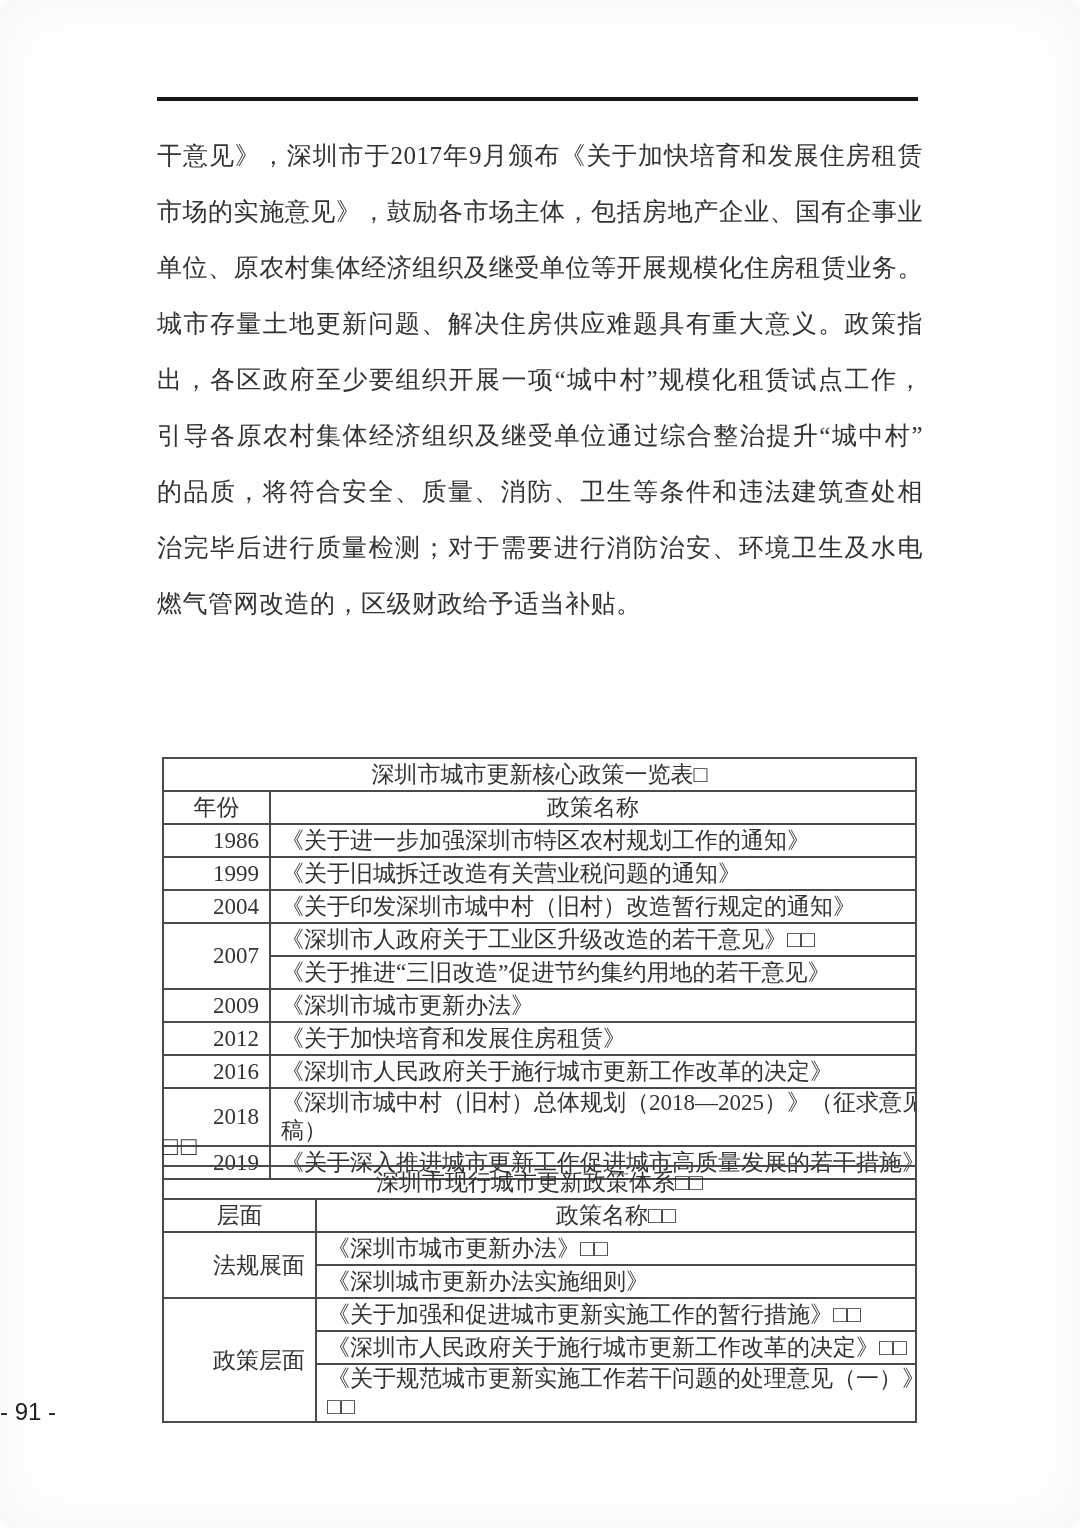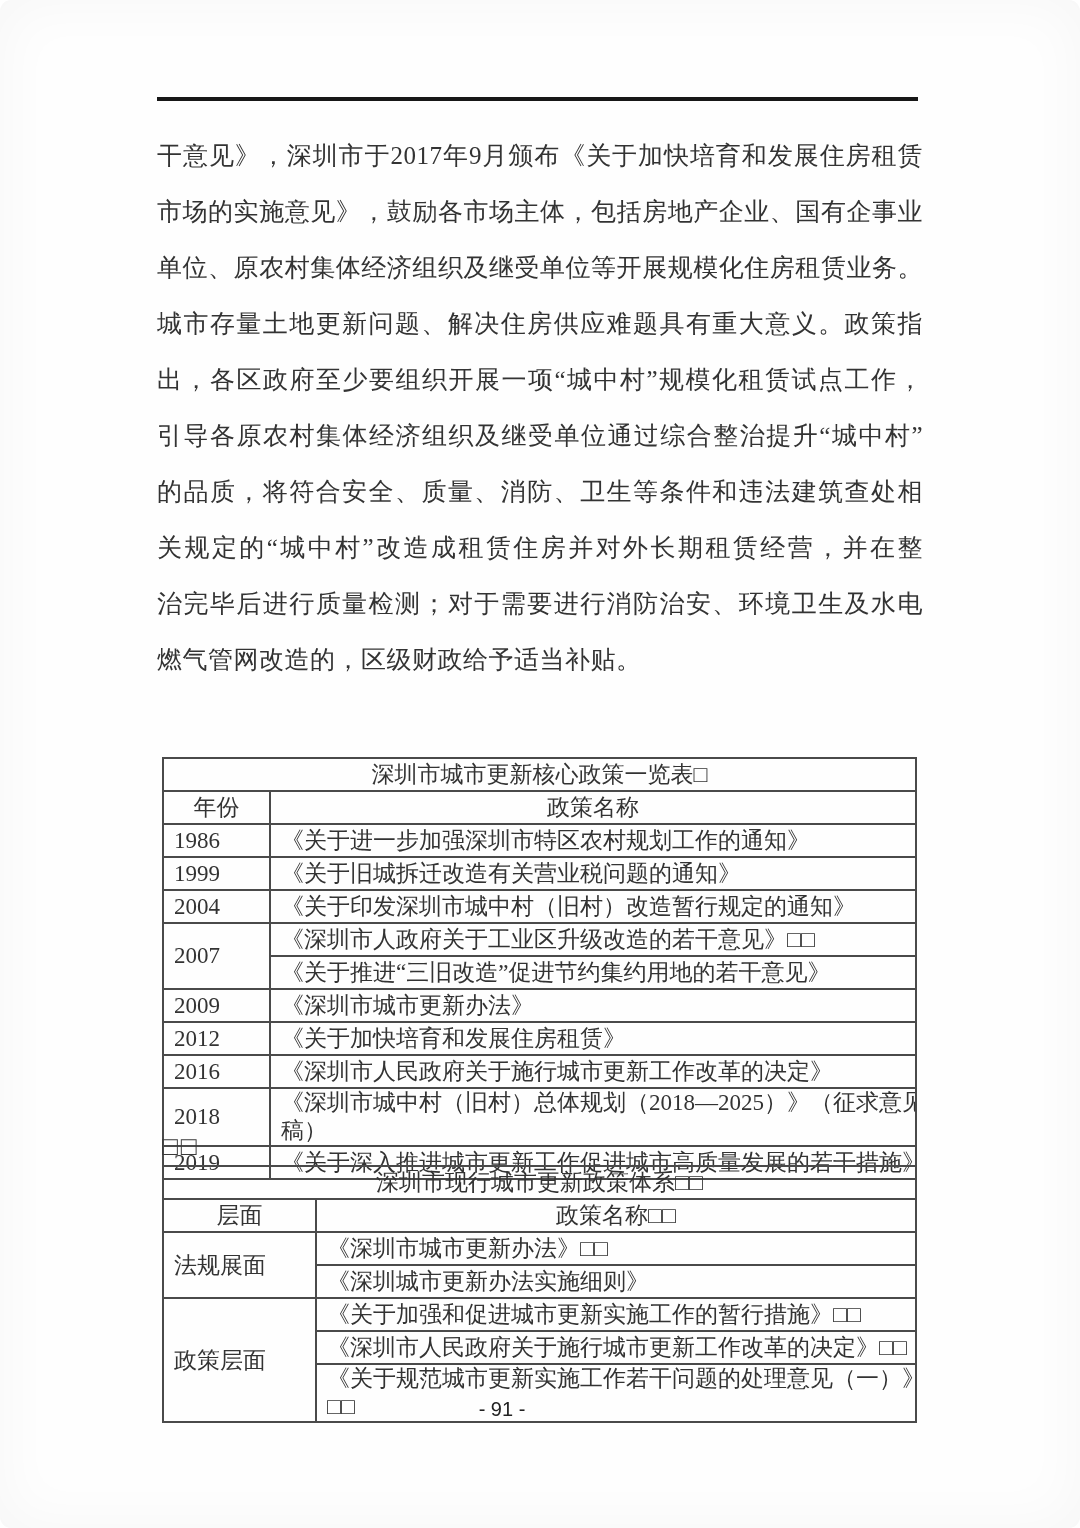--- a/index.html
+++ b/index.html
@@ -63,21 +63,21 @@
     overflow: hidden;
   }
   .doc-table .title-cell {
     text-align: center;
     height: 28px;
     white-space: nowrap;
   }
   .doc-table .year-col { width: 107px; }
   .doc-table .level-col { width: 153px; }
   .doc-table .year-cell, .doc-table .level-cell {
-    text-align: left;
+    text-align: right;
     white-space: nowrap;
   }
   .doc-table .head-cell {
     text-align: center;
     height: 29px;
     white-space: nowrap;
   }
   .doc-table .policy-cell {
     text-align: left;
     white-space: nowrap;
@@ -96,42 +96,41 @@
     font-size: 26px;
     line-height: 30px;
     color: #3a3a3a;
     letter-spacing: 3px;
   }
   .footer {
     position: absolute;
     left: 0;
     top: 1398px;
     width: 1004px;
-    text-align: center;
-    font-size: 20px;
+    text-align: left;
+    font-size: 24px;
     color: #222222;
     font-family: "Liberation Sans", "DejaVu Sans", sans-serif;
   }
 </style>
 </head>
 <body>
 
 <div class="page">
 
   <div class="header-rule"></div>
 
   <div class="paragraph">
     <div class="para-line">干意见》，深圳市于2017年9月颁布《关于加快培育和发展住房租赁</div>
     <div class="para-line">市场的实施意见》，鼓励各市场主体，包括房地产企业、国有企事业</div>
     <div class="para-line">单位、原农村集体经济组织及继受单位等开展规模化住房租赁业务。</div>
     <div class="para-line">城市存量土地更新问题、解决住房供应难题具有重大意义。政策指</div>
     <div class="para-line">出，各区政府至少要组织开展一项“城中村”规模化租赁试点工作，</div>
     <div class="para-line">引导各原农村集体经济组织及继受单位通过综合整治提升“城中村”</div>
     <div class="para-line">的品质，将符合安全、质量、消防、卫生等条件和违法建筑查处相</div>
-    <div class="para-line">关规定的“城中村”改造成租赁住房并对外长期租赁经营，并在整</div>
     <div class="para-line">治完毕后进行质量检测；对于需要进行消防治安、环境卫生及水电</div>
     <div class="para-line last-line">燃气管网改造的，区级财政给予适当补贴。</div>
   </div>
 
   <table class="doc-table core-table">
     <colgroup>
         <col class="year-col">
         <col>
       </colgroup>
     <tbody>

